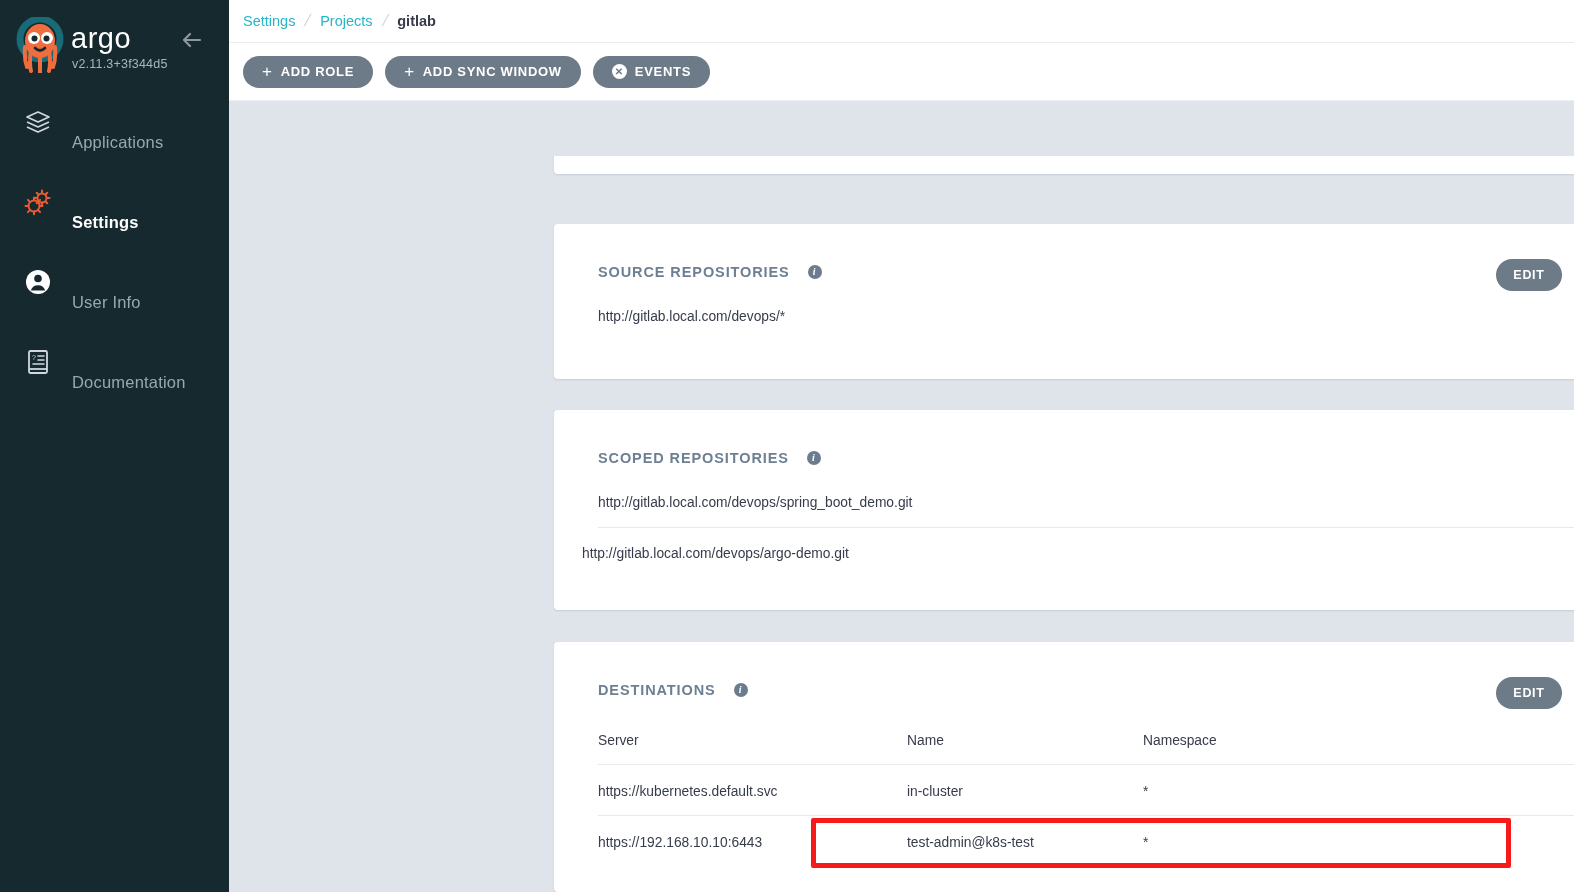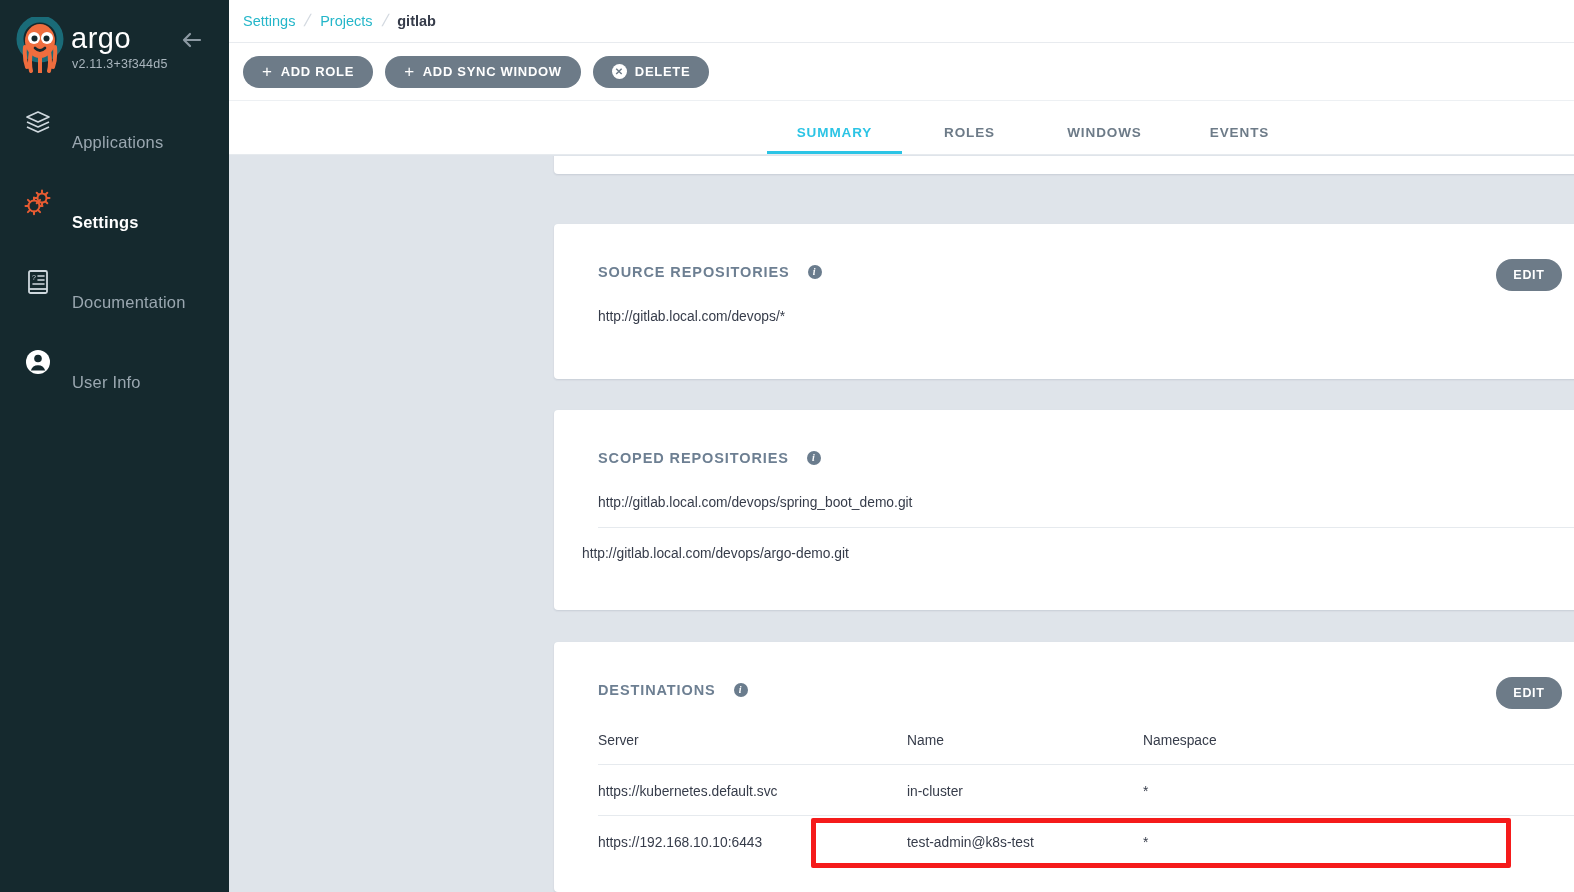--- a/index.html
+++ b/index.html
@@ -206,39 +206,39 @@
                        M4.9 11.9 l2 2 M15.1 22.1 l2 2
                        M17.1 11.9 l-2 2 M6.9 22.1 l-2 2" stroke-linecap="round"></path>
             </g>
           </svg>
         </span>
         <span class="nav-label">Settings</span>
       </div>
 
       <div class="nav-item">
         <span class="nav-icon">
+          <svg width="28" height="28" viewBox="0 0 28 28">
+            <circle cx="14" cy="14" r="12" fill="#ffffff"></circle>
+            <circle cx="14" cy="10.5" r="3.8" fill="#15292e"></circle>
+            <path d="M6.8 22.5 a7.6 7.6 0 0 1 14.4 0 Z" fill="#15292e"></path>
+          </svg>
+        </span>
+        <span class="nav-label">User Info</span>
+      </div>
+
+      <div class="nav-item">
+        <span class="nav-icon">
           <svg width="26" height="28" viewBox="0 0 26 28">
             <rect x="4" y="3" width="18" height="22" rx="1.5" fill="none" stroke="#cfd8de" stroke-width="1.8"></rect>
             <path d="M4 21 h18" stroke="#cfd8de" stroke-width="1.8"></path>
             <text x="7" y="12" font-size="7" fill="#cfd8de" font-family="Liberation Sans, sans-serif">?</text>
             <path d="M13 8 h6 M13 12 h6 M8 16 h11" stroke="#cfd8de" stroke-width="1.6" stroke-linecap="round"></path>
           </svg>
         </span>
         <span class="nav-label">Documentation</span>
-      </div>
-
-      <div class="nav-item">
-        <span class="nav-icon">
-          <svg width="28" height="28" viewBox="0 0 28 28">
-            <circle cx="14" cy="14" r="12" fill="#ffffff"></circle>
-            <circle cx="14" cy="10.5" r="3.8" fill="#15292e"></circle>
-            <path d="M6.8 22.5 a7.6 7.6 0 0 1 14.4 0 Z" fill="#15292e"></path>
-          </svg>
-        </span>
-        <span class="nav-label">User Info</span>
       </div>
 
     </div>
   </div>
 
   <div class="main">
 
     <div class="topbar">
       <span class="crumb">Settings</span>
       <span class="crumb-sep">/</span>
@@ -251,30 +251,24 @@
       <button class="btn">
         <span class="plus">+</span>
         <span>ADD ROLE</span>
       </button>
       <button class="btn">
         <span class="plus">+</span>
         <span>ADD SYNC WINDOW</span>
       </button>
       <button class="btn">
         <span class="xcircle">✕</span>
-        <span>DELETE</span>
+        <span>EVENTS</span>
       </button>
     </div>
 
-    <div class="tabs">
-      <div class="tab active">SUMMARY</div>
-      <div class="tab">ROLES</div>
-      <div class="tab">WINDOWS</div>
-      <div class="tab">EVENTS</div>
-    </div>
 
     <div class="content">
 
       <div class="card" style="top:-34px; height:52px;"></div>
 
       <div class="card" style="top:68px; height:155px;">
         <div class="card-title" style="position:absolute; left:44px; top:40px;">
           <span>SOURCE REPOSITORIES</span>
           <span class="info-icon">i</span>
         </div>

